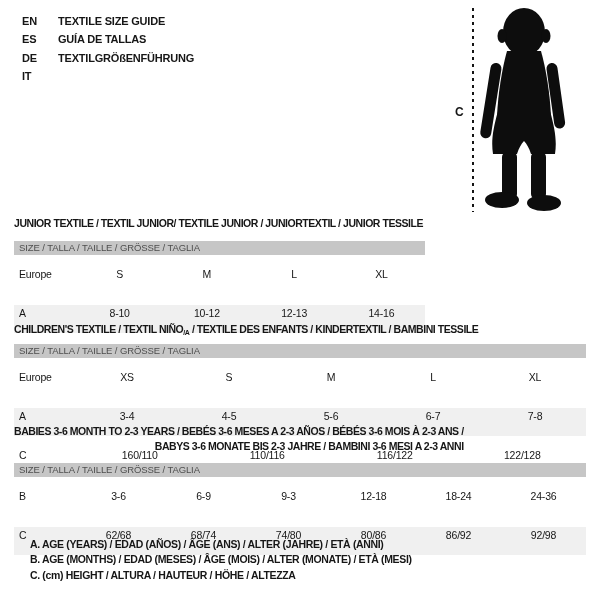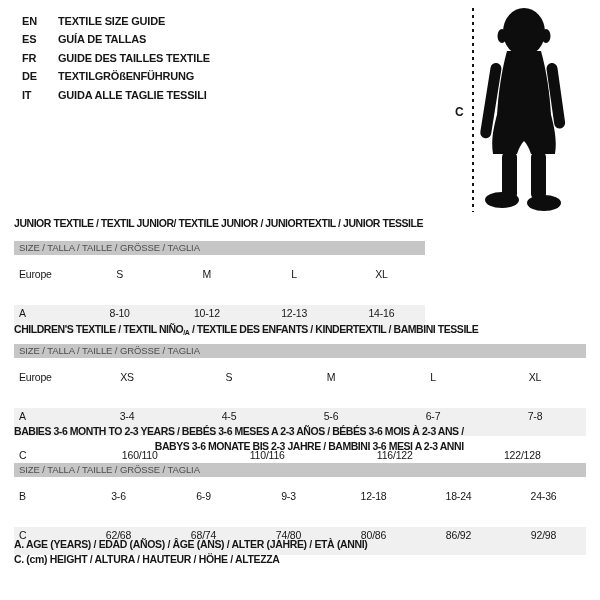--- a/index.html
+++ b/index.html
@@ -21,47 +21,42 @@
   .sub{font-size:7px;vertical-align:-2px;}
   
   .size-table{position:absolute;left:14px;}
   .size-bar{height:14px;line-height:14px;background:#c6c6c6;color:#4e4e4e;font-size:9.5px;padding-left:5px;letter-spacing:-0.1px;}
   .trow{display:flex;height:28px;line-height:16px;font-size:10.5px;letter-spacing:-0.2px;margin-top:11px;}
   .trow.stripe{background:#f0f0f0;}
   .trow .lbl{width:57px;padding-left:5px;}
   .trow .cell{flex:1;text-align:center;}
   
   .legend{position:absolute;left:14px;top:537px;}
-  .legend-line{font-size:10.5px;font-weight:bold;letter-spacing:-0.35px;line-height:15.3px;white-space:nowrap;}
+  .legend-line{font-size:10.5px;font-weight:bold;letter-spacing:-0.35px;line-height:15.3px;white-space:nowrap;margin-left:16px;}
 </style>
 </head>
 <body>
 
 <div id="canvas">
 
   <div class="lang-block">
     <div class="lang-row">
       <span class="lang-code">EN</span>
       <span class="lang-label">TEXTILE SIZE GUIDE</span>
     </div>
     <div class="lang-row">
       <span class="lang-code">ES</span>
       <span class="lang-label">GUÍA DE TALLAS</span>
     </div>
     <div class="lang-row">
-      <span class="lang-code">FR</span>
-      <span class="lang-label">GUIDE DES TAILLES TEXTILE</span>
-    </div>
-    <div class="lang-row">
       <span class="lang-code">DE</span>
       <span class="lang-label">TEXTILGRÖßENFÜHRUNG</span>
     </div>
     <div class="lang-row">
       <span class="lang-code">IT</span>
-      <span class="lang-label">GUIDA ALLE TAGLIE TESSILI</span>
     </div>
   </div>
 
   <div class="dashed-line"></div>
   <div class="height-marker">C</div>
   <svg class="baby" width="92" height="206" viewBox="0 0 92 206">
     <g fill="#0d0d0d">
       <ellipse cx="46" cy="27" rx="21" ry="24"></ellipse>
       <ellipse cx="24" cy="31" rx="4.5" ry="7"></ellipse>
       <ellipse cx="68" cy="31" rx="4.5" ry="7"></ellipse>
@@ -151,16 +146,17 @@
       <span class="cell">68/74</span>
       <span class="cell">74/80</span>
       <span class="cell">80/86</span>
       <span class="cell">86/92</span>
       <span class="cell">92/98</span>
     </div>
   </div>
 
   <div class="legend">
     <div class="legend-line">A. AGE (YEARS) / EDAD (AÑOS) / ÂGE (ANS) / ALTER (JAHRE) / ETÀ (ANNI)</div>
+    <div class="legend-line">B. AGE (MONTHS) / EDAD (MESES) / ÂGE (MOIS) / ALTER (MONATE) / ETÀ (MESI)</div>
     <div class="legend-line">C. (cm) HEIGHT / ALTURA / HAUTEUR / HÖHE / ALTEZZA</div>
   </div>
 
 </div>
 
 </body></html>

